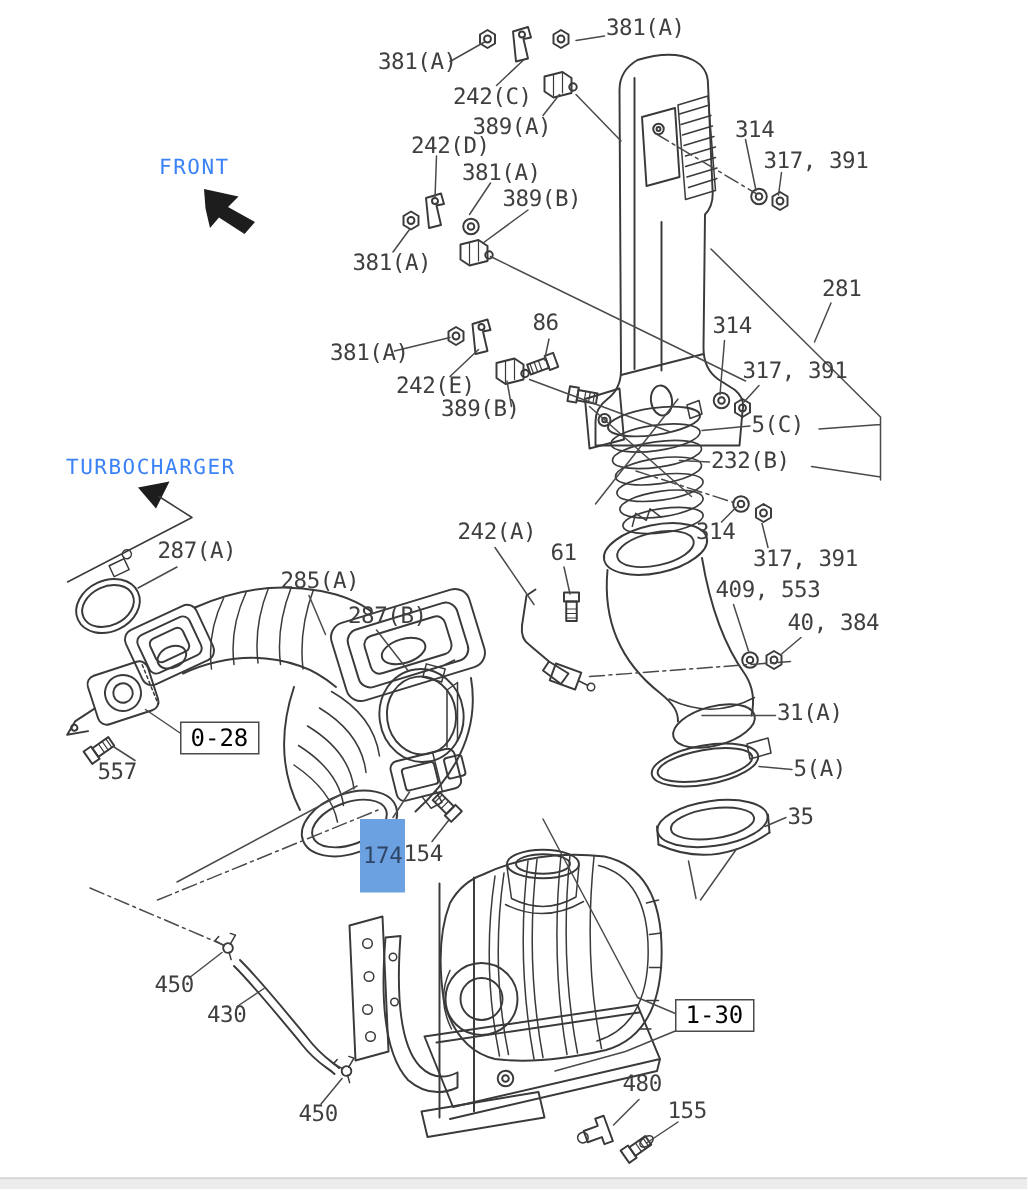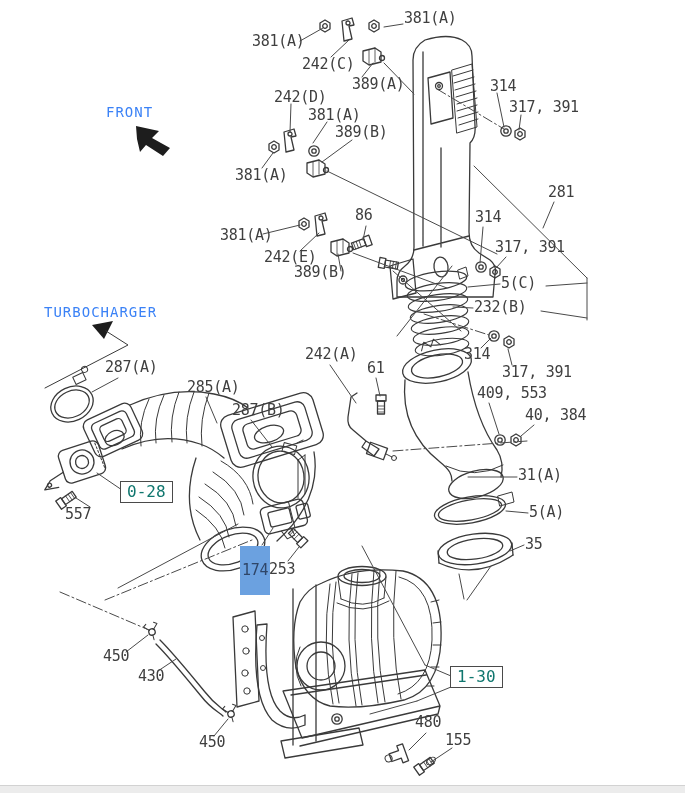--- a/index.html
+++ b/index.html
@@ -5,21 +5,21 @@
   html,body{margin:0;padding:0;background:#fff;}
   #stage{position:relative;width:685px;height:793px;background:#ffffff;overflow:hidden;
          font-family:"DejaVu Sans Mono", monospace;}
   #art{position:absolute;left:0;top:0;}
   .lbl{position:absolute;font-size:15px;line-height:17px;color:#3f3f3f;white-space:nowrap;
        letter-spacing:-0.3px;}
   .annot{position:absolute;font-size:14px;line-height:16px;color:#3b82f6;letter-spacing:1px;
          white-space:nowrap;}
   .sel{background:#6ba1e0;color:#2f4668;padding:16px 2px;}
   .refbox{position:absolute;border:1.7px solid #4a4a4a;padding:0 6px;font-size:16px;line-height:20px;
-          color:#0f766e;background:#fff;white-space:nowrap;}
+          color:#000000;background:#fff;white-space:nowrap;}
   #bottombar{position:absolute;left:0;bottom:0;width:685px;height:7px;background:#ececec;
              border-top:1px solid #d2d2d2;}
 </style>
 </head>
 <body>
 
 <div id="stage">
 
 <svg id="art" width="685" height="793" viewBox="0 0 685 793" fill="none" stroke="#3a3a3a" stroke-width="1.3" stroke-linecap="round" stroke-linejoin="round">
   <defs>
@@ -280,21 +280,21 @@
     <path d="M105,600 L252,540"></path>
   </g>
 </svg>
 
 <div class="annot" style="left:106px;top:104px">FRONT</div>
 <div class="annot" style="left:44px;top:304px">TURBOCHARGER</div>
 
 <div class="lbl" style="left:404px;top:10px">381(A)</div>
 <div class="lbl" style="left:252px;top:33px">381(A)</div>
 <div class="lbl" style="left:302px;top:56px">242(C)</div>
-<div class="lbl" style="left:352px;top:76px">389(A)</div>
+<div class="lbl" style="left:315px;top:76px">389(A)</div>
 <div class="lbl" style="left:274px;top:89px">242(D)</div>
 <div class="lbl" style="left:308px;top:107px">381(A)</div>
 <div class="lbl" style="left:335px;top:124px">389(B)</div>
 <div class="lbl" style="left:235px;top:167px">381(A)</div>
 <div class="lbl" style="left:490px;top:78px">314</div>
 <div class="lbl" style="left:509px;top:99px">317, 391</div>
 <div class="lbl" style="left:548px;top:184px">281</div>
 <div class="lbl" style="left:355px;top:207px">86</div>
 <div class="lbl" style="left:220px;top:227px">381(A)</div>
 <div class="lbl" style="left:264px;top:249px">242(E)</div>
@@ -309,21 +309,21 @@
 <div class="lbl" style="left:525px;top:407px">40, 384</div>
 <div class="lbl" style="left:105px;top:359px">287(A)</div>
 <div class="lbl" style="left:187px;top:379px">285(A)</div>
 <div class="lbl" style="left:232px;top:402px">287(B)</div>
 <div class="lbl" style="left:305px;top:346px">242(A)</div>
 <div class="lbl" style="left:367px;top:360px">61</div>
 <div class="lbl" style="left:65px;top:506px">557</div>
 <div class="lbl" style="left:518px;top:467px">31(A)</div>
 <div class="lbl" style="left:529px;top:504px">5(A)</div>
 <div class="lbl" style="left:525px;top:536px">35</div>
-<div class="lbl" style="left:269px;top:561px">253</div>
+<div class="lbl" style="left:269px;top:561px">154</div>
 <div class="lbl" style="left:103px;top:648px">450</div>
 <div class="lbl" style="left:138px;top:668px">430</div>
 <div class="lbl" style="left:199px;top:734px">450</div>
 <div class="lbl" style="left:415px;top:714px">480</div>
 <div class="lbl" style="left:445px;top:732px">155</div>
 
 <div class="lbl sel" style="left:240px;top:546px">174</div>
 
 <div class="refbox" style="left:120px;top:481px">0-28</div>
 <div class="refbox" style="left:450px;top:666px">1-30</div>

